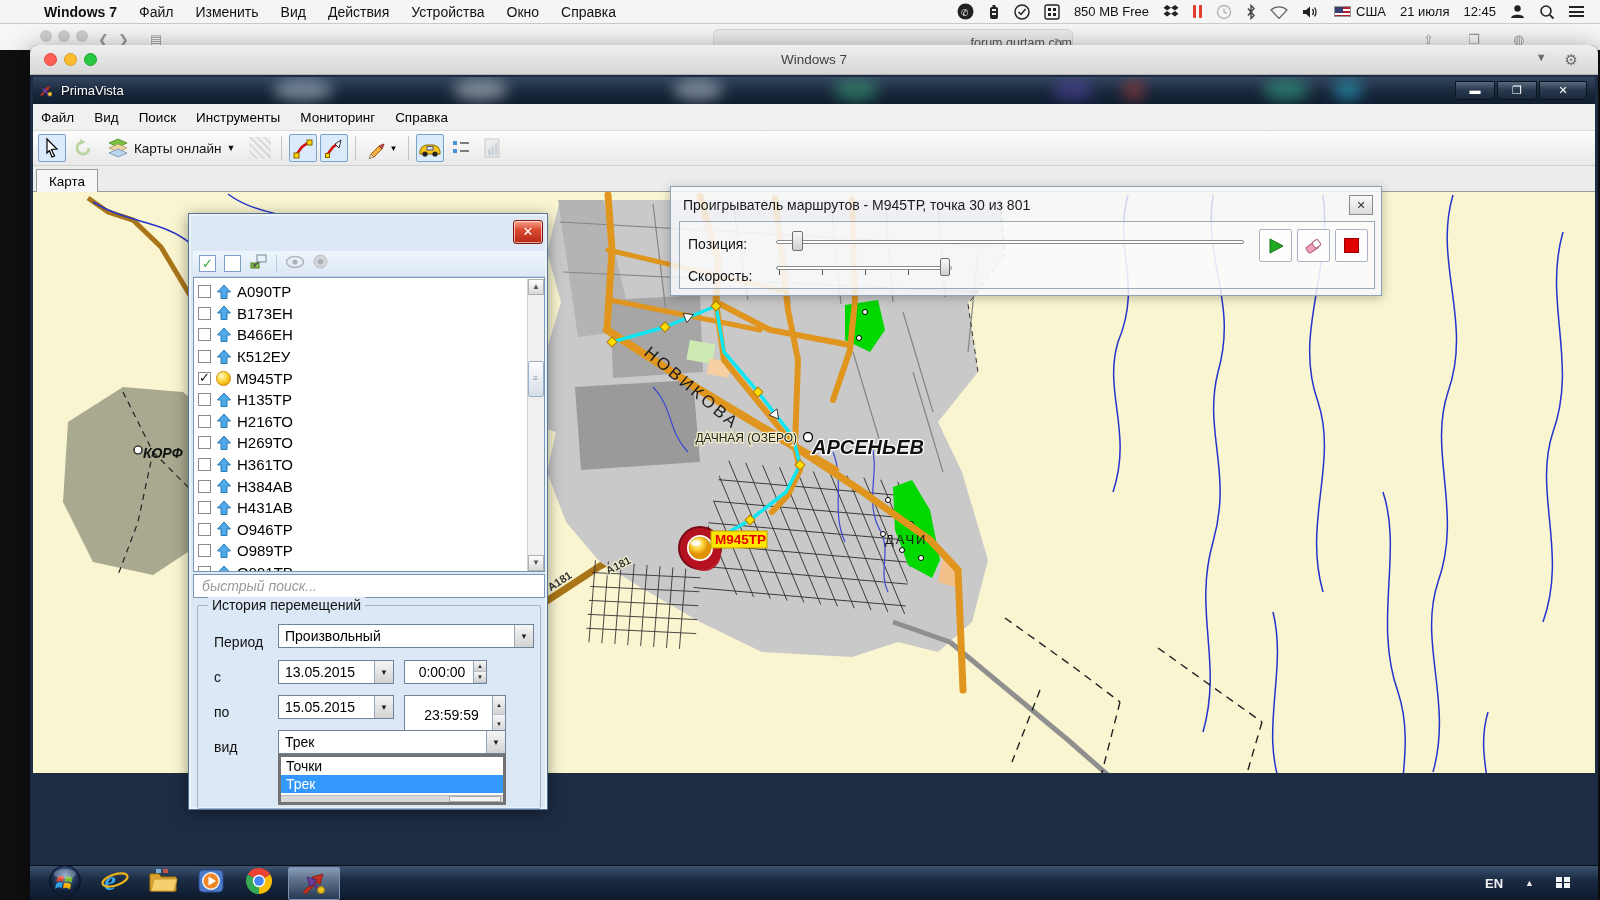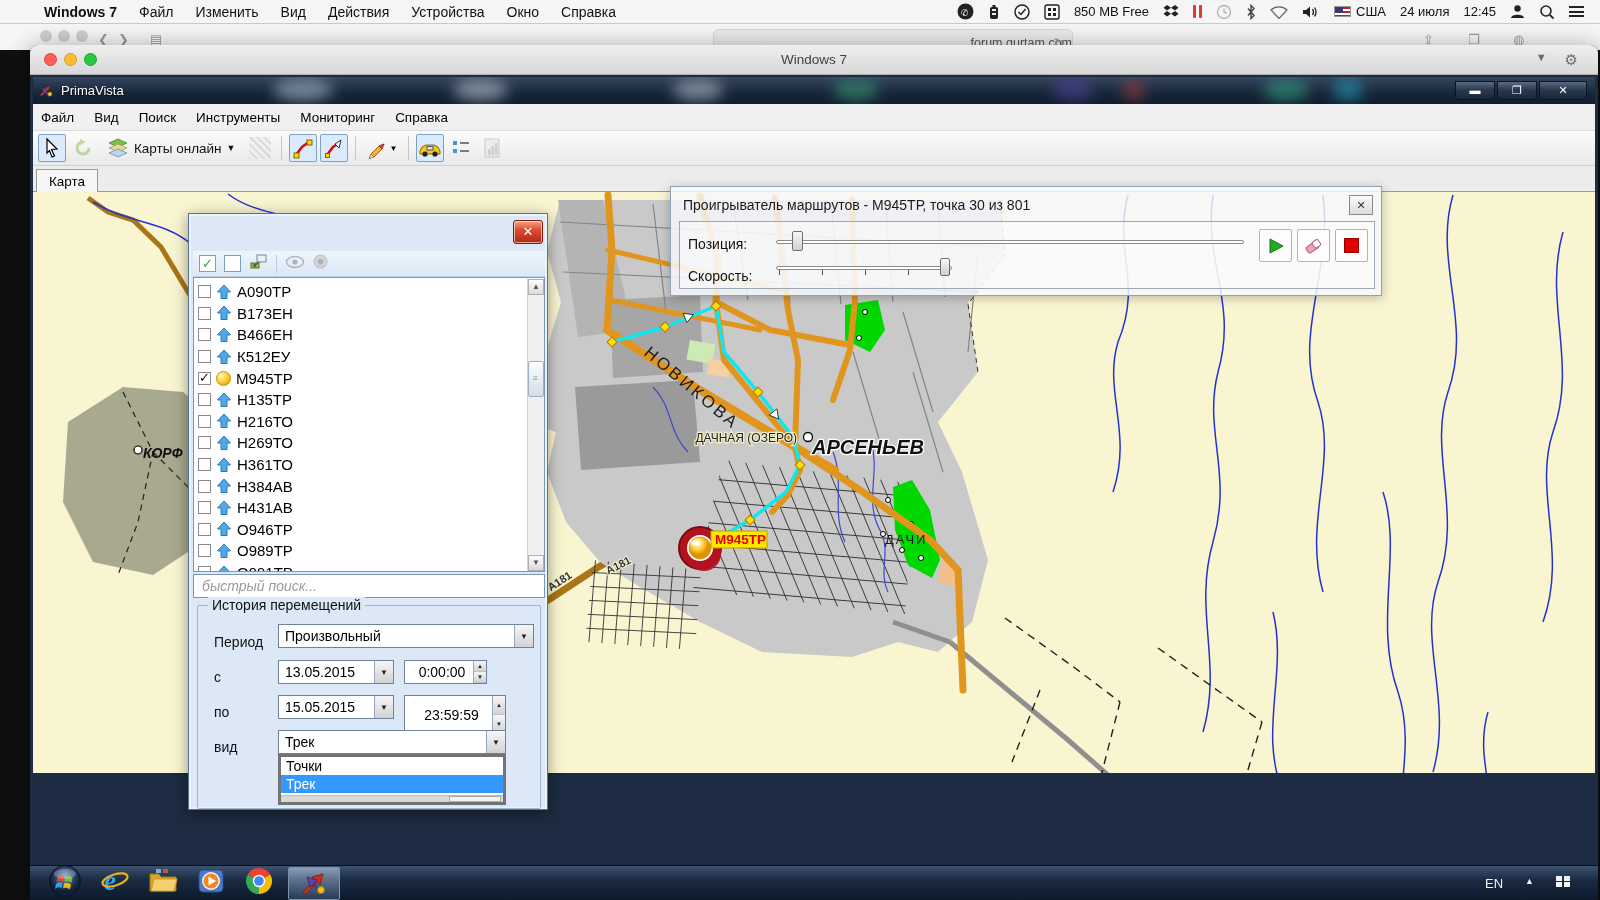--- a/index.html
+++ b/index.html
@@ -73,21 +73,21 @@
 
   
   .statusbar { left:0; top:768px; width:1562px; height:20px; background:#f0f0f0; border-top:1px solid #ababab; }
   .sdiv { top:2px; width:1px; height:16px; background:#b8b8b8; box-shadow:1px 0 0 #fff; }
   .taskbar { left:30px; top:865px; width:1568px; height:35px; z-index:40;
     background:linear-gradient(#3d536f,#1b2b44 40%,#0d1a2c); border-top:1px solid #07101d;
     display:flex; align-items:center; }
   .tb-icon { margin-left:18px; }
   .tb-active { margin-left:14px; width:52px; height:33px; display:flex; align-items:center; justify-content:center;
     background:linear-gradient(rgba(200,220,245,.55),rgba(120,150,190,.25)); border:1px solid #7a93b5; border-radius:2px;}
-  .tb-right { margin-left:auto; display:flex; align-items:flex-start; gap:22px; padding-right:28px; color:#f2f2f2; font-size:13px;}
+  .tb-right { margin-left:auto; display:flex; align-items:center; gap:22px; padding-right:28px; color:#f2f2f2; font-size:13px;font-weight:bold;}
   .tray-grid { width:14px; height:13px; display:grid; grid-template-columns:6px 6px; grid-template-rows:5px 5px; gap:1.5px;}
   .tray-grid i { background:#fff; opacity:.95; }
 
   
   .mon { left:188px; top:213px; width:360px; height:597px; background:#dce8f5;
     border:1px solid #56749a; box-shadow:0 3px 14px rgba(0,0,0,.4), inset 0 0 0 2px #eaf2fb; z-index:20;}
   .mon-title { left:2px; top:2px; width:356px; height:33px; background:linear-gradient(#fdfefe,#dde9f7);
     border-bottom:1px solid #c2d4ea; font-size:14.5px; color:#1a1a1a; display:flex; align-items:center; padding-left:10px;}
   .btn-close-red { left:324px; top:6px; width:30px; height:24px; border-radius:3px;
     background:linear-gradient(#f6a58c,#dd4a32 40%,#b42815); border:1px solid #7e1a0a;
@@ -216,21 +216,21 @@
     <span class="mi">
       <svg width="18" height="14">
           <path d="M1,5 L4,5 L8,1.5 L8,12.5 L4,9 L1,9 Z" fill="#222"></path>
           <path d="M10.5,4 Q12.5,7 10.5,10 M12.5,2.5 Q15.5,7 12.5,11.5" fill="none" stroke="#222" stroke-width="1.3"></path>
         </svg>
       </span>
     <span class="mi" style="gap:5px">
       <span class="usflag"></span>
       <span>США</span>
       </span>
-    <span>24 июля</span>
+    <span>21 июля</span>
     <span>12:45</span>
     <span class="mi">
       <svg width="15" height="15">
           <circle cx="7.5" cy="4.5" r="3.2" fill="#222"></circle>
           <path d="M1,14 C1,9.5 14,9.5 14,14 Z" fill="#222"></path>
         </svg>
       </span>
     <span class="mi">
       <svg width="16" height="16">
           <circle cx="7" cy="7" r="5" fill="none" stroke="#222" stroke-width="1.6"></circle>

